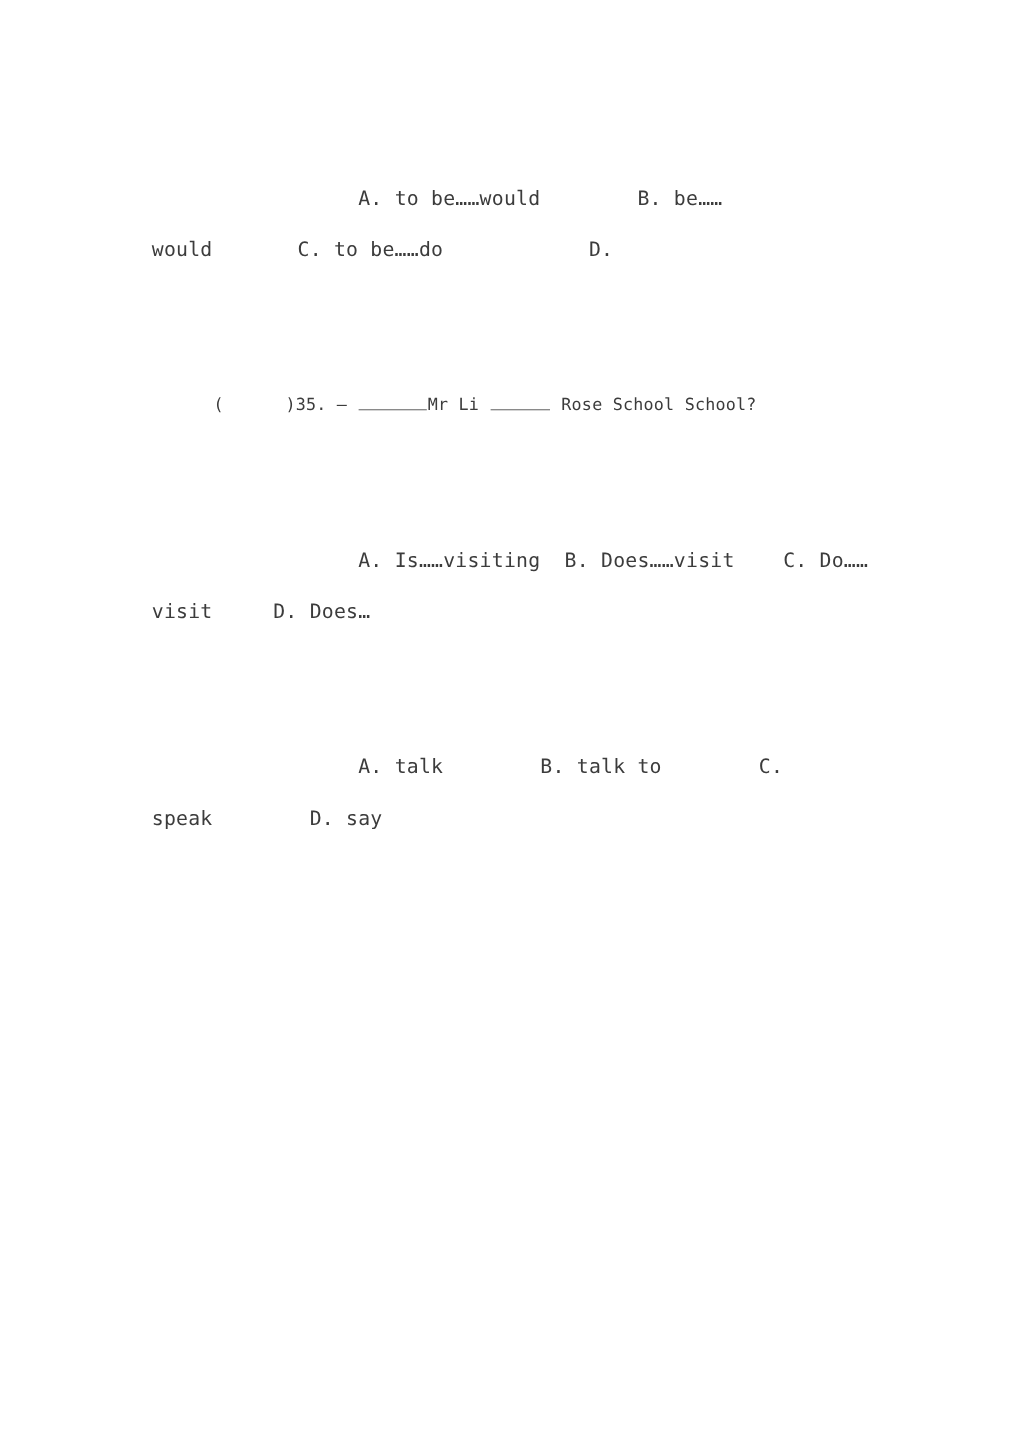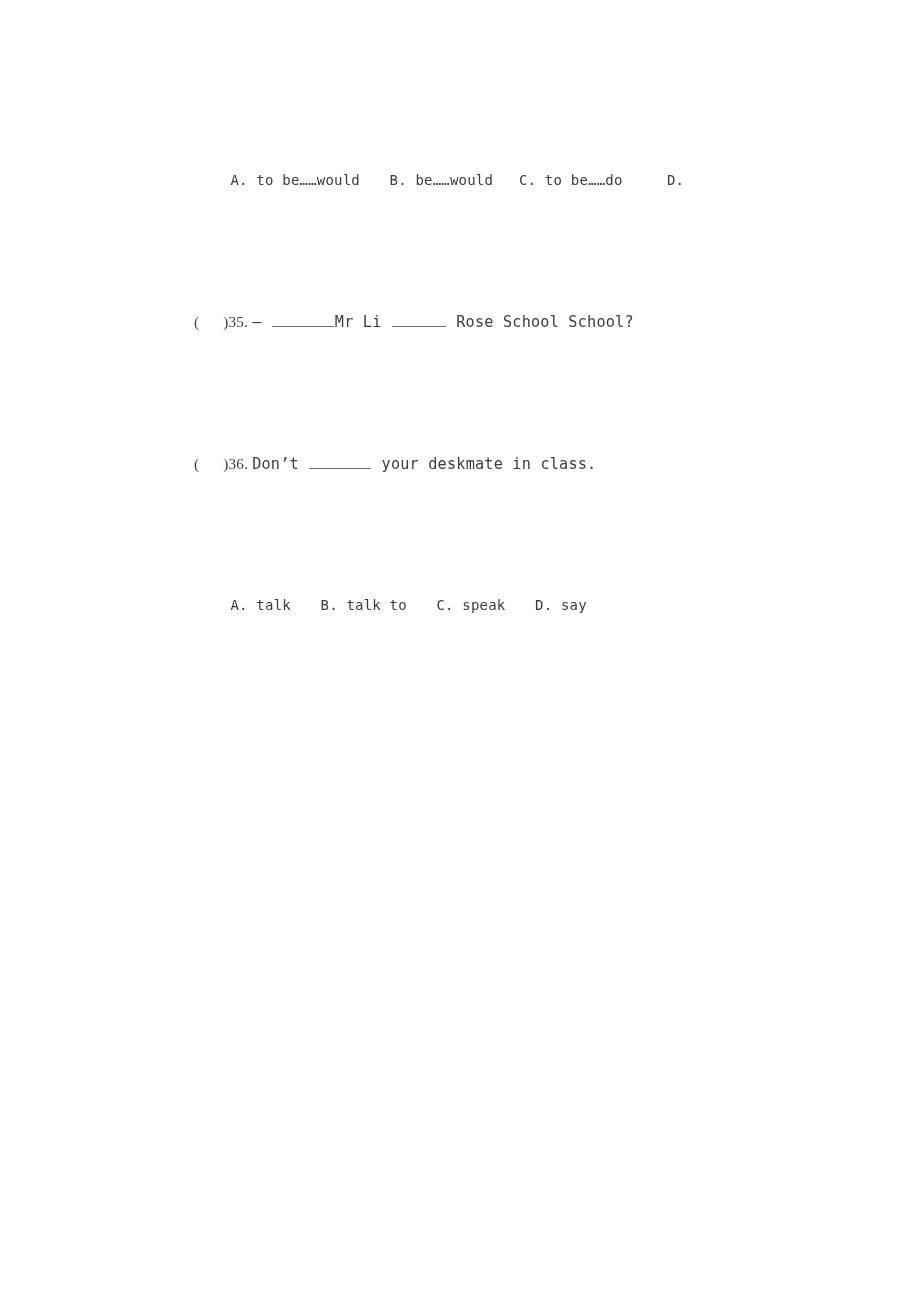--- a/index.html
+++ b/index.html
@@ -31,53 +31,53 @@
   .qline {
     font-size: 15.2px;
     line-height: 47px;
     letter-spacing: 0.2px;
     white-space: pre-wrap;
     word-break: break-word;
     text-align: justify;
     color: #3c3c3c;
   }
   .opts {
-    font-size: 14px;
+    font-size: 18px;
     line-height: 47px;
     letter-spacing: 0.2px;
     white-space: pre-wrap;
     word-break: break-word;
     color: #3c3c3c;
   }
   .blank {
     display: inline-block;
     border-bottom: 1px solid #6e6e6e;
     vertical-align: baseline;
     height: 0.95em;
     margin: 0 1px;
   }
   .b-md { width: 54px; }
   .b-lg { width: 62px; }
-  .marker { white-space: pre; font-family: Liberation Serif, serif; }
+  .marker { white-space: pre; }
 </style>
 </head>
 <body>
 
 <div class="page">
   <div class="content">
 
     <div class="opts">
       <span class="marker">           </span><span>A. to be……would</span><span class="marker">        </span><span>B. be……would</span><span class="marker">       </span><span>C. to be……do</span><span class="marker">            </span><span>D.</span>
     </div>
 
     <div class="qline">
       <span class="marker">(      )35.</span><span class="marker"> </span><span>– </span><span class="blank b-lg"></span><span>Mr Li </span><span class="blank b-md"></span><span> Rose School School?</span>
     </div>
+    <div class="opts">
+      <span class="marker">           </span><span>A. Is……visiting</span><span class="marker">  </span><span>B. Does……visit</span><span class="marker">    </span><span>C. Do……visit</span><span class="marker">     </span><span>D. Does…</span>
+    </div>
 
-    <div class="qline">
-      <span class="marker">(      )36.</span><span class="marker"> </span><span>Don’t </span><span class="blank b-lg"></span><span> your deskmate in class.</span>
-    </div>
     <div class="opts">
       <span class="marker">           </span><span>A. talk</span><span class="marker">        </span><span>B. talk to</span><span class="marker">        </span><span>C. speak</span><span class="marker">        </span><span>D. say</span>
     </div>
 
   </div>
 </div>
 
 </body></html>

